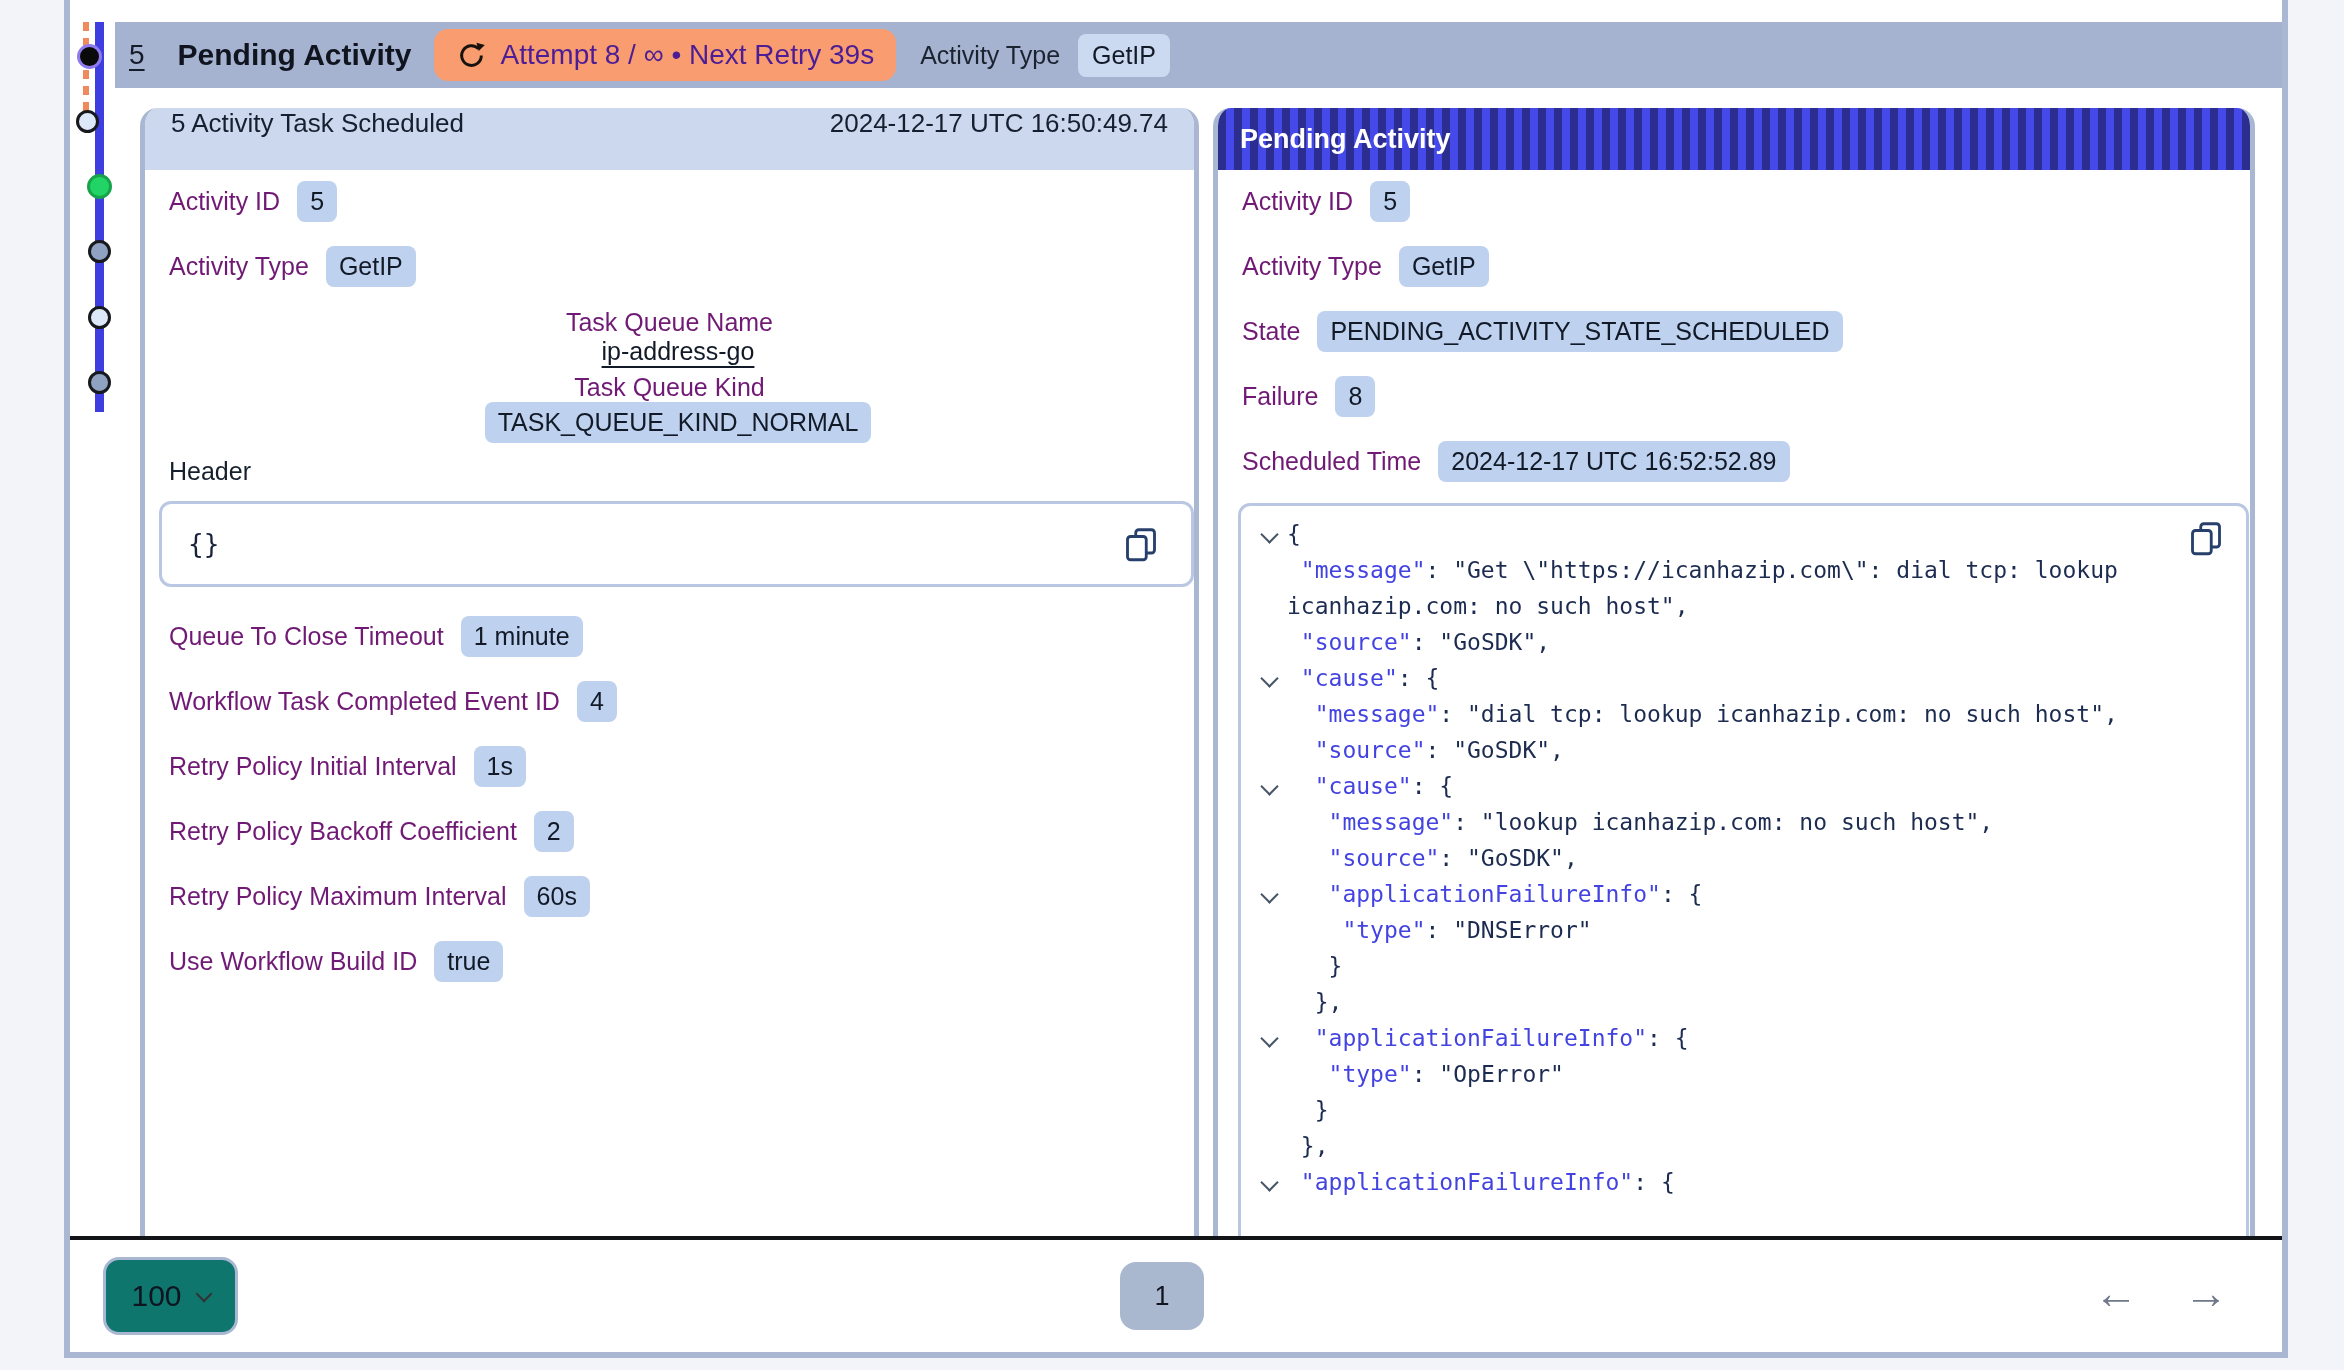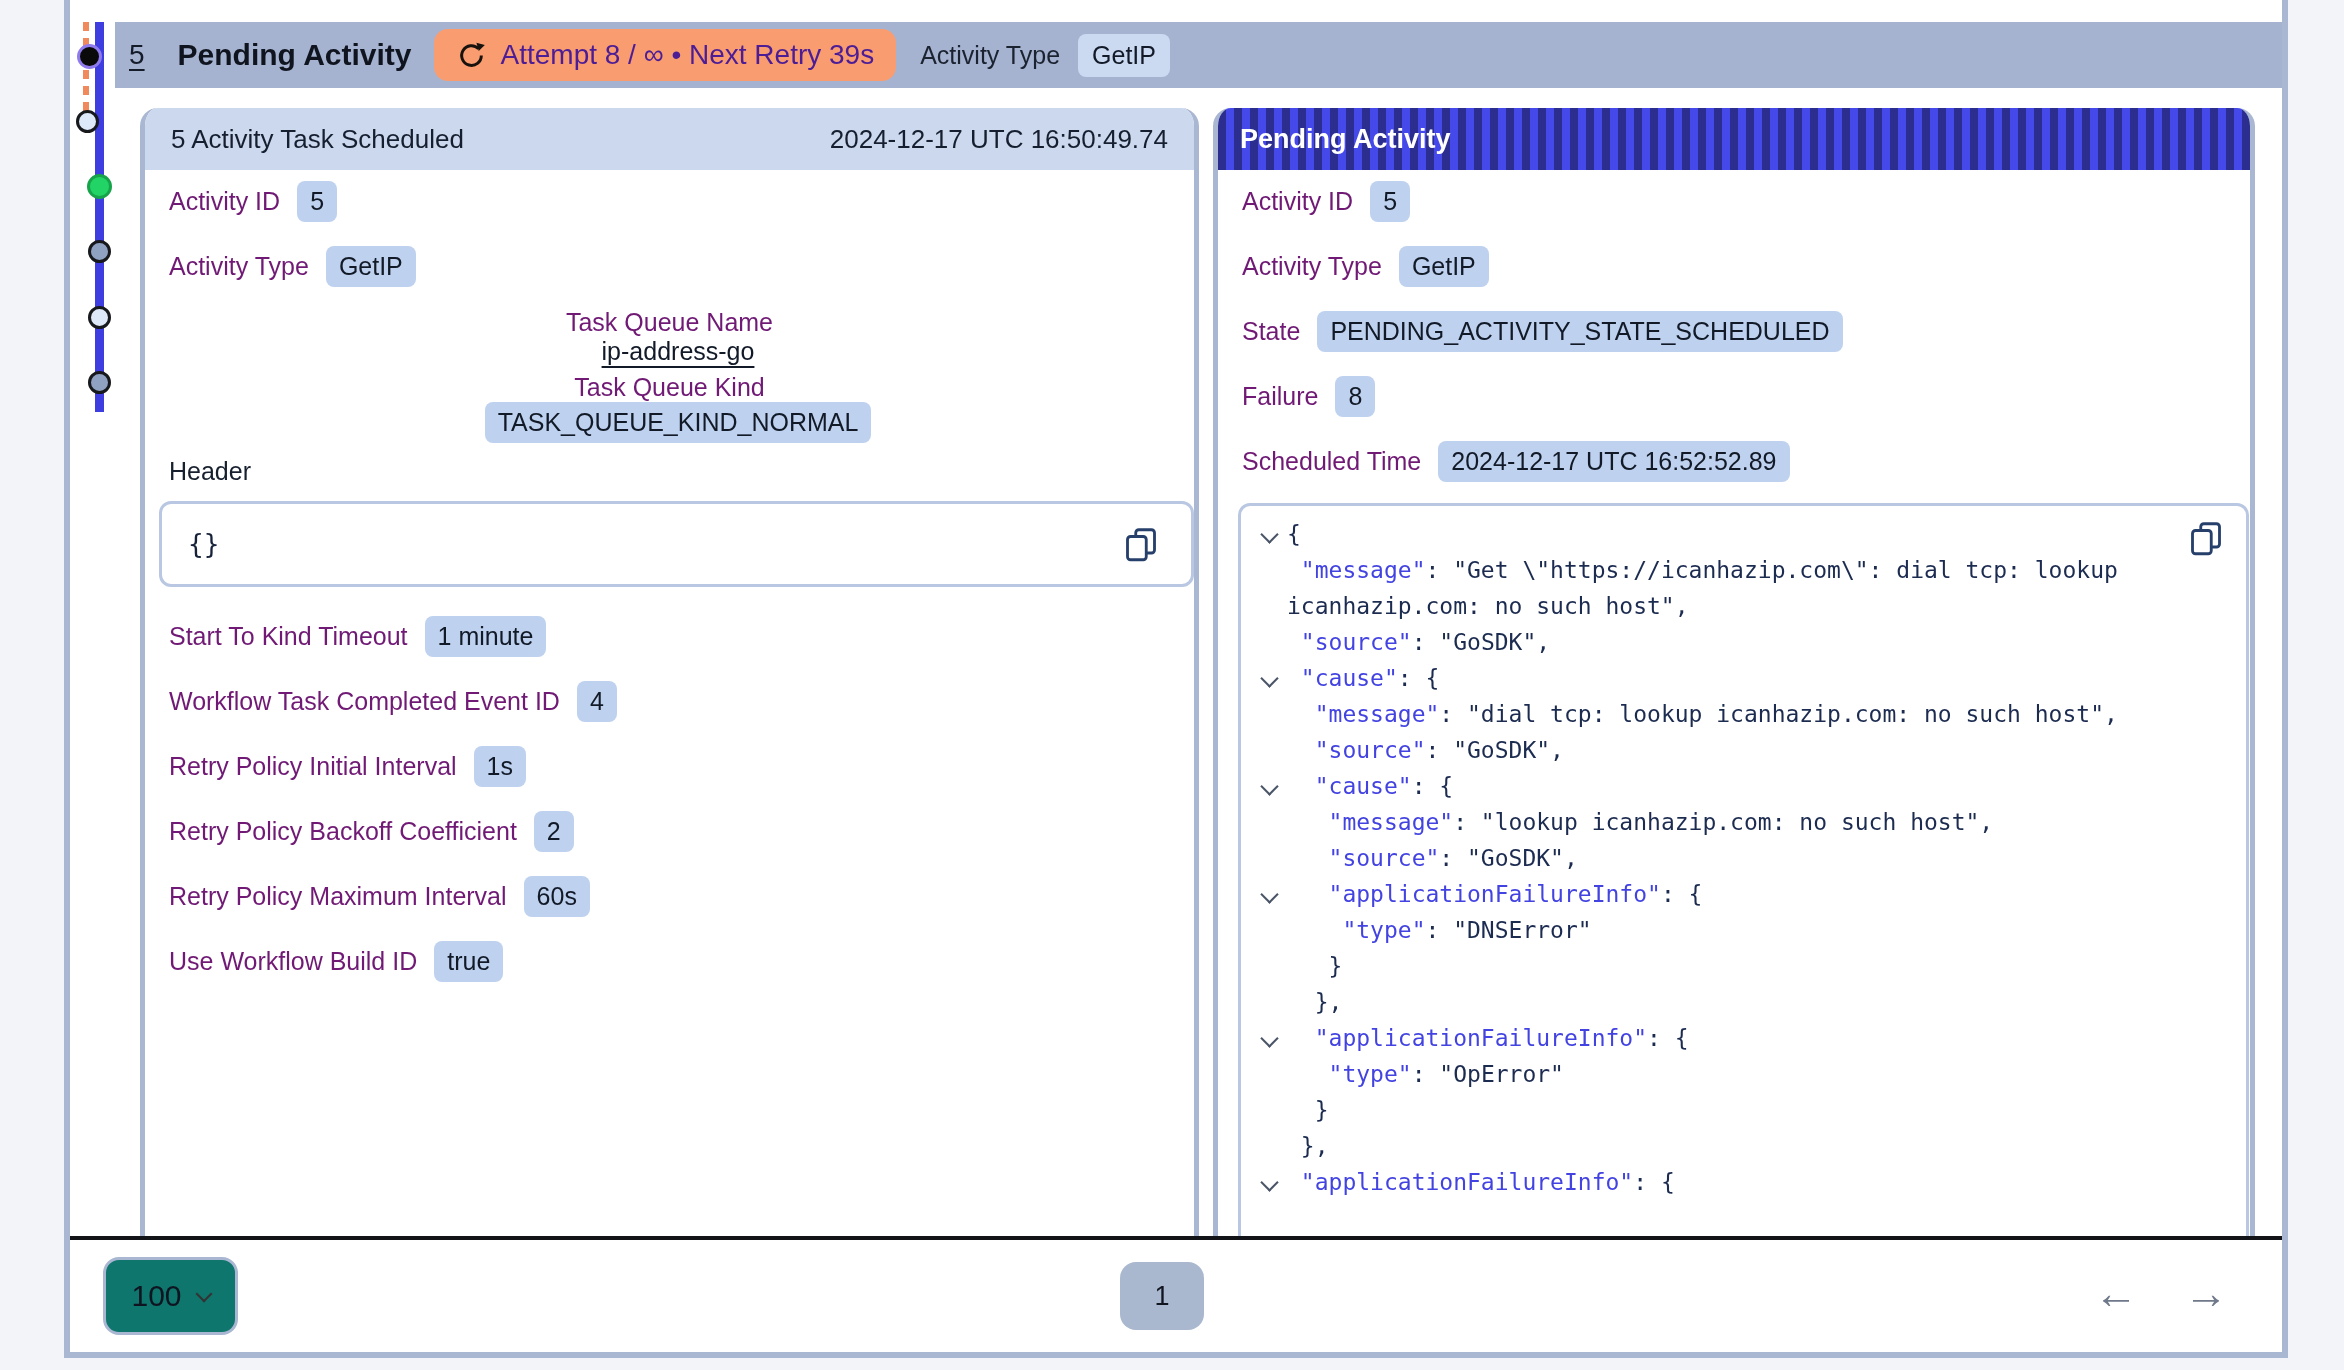--- a/index.html
+++ b/index.html
@@ -54,21 +54,21 @@
 
   
   .card{
     position:absolute;top:108px;background:#fff;box-sizing:border-box;overflow:hidden;
     border-left:5px solid #a9b7d2;border-right:5px solid #a9b7d2;
     border-top-left-radius:18px;border-top-right-radius:18px;height:1128px;
   }
   .card-left{left:70px;width:1059px;}
   .card-right{left:1143px;width:1042px;}
   .card-head{
-    height:62px;display:flex;align-items:center;justify-content:space-between;
+    height:62px;display:flex;justify-content:space-between;
     padding:0 26px;font-size:26px;color:#161f30;background:#cbd8ed;
   }
   .card-head-striped{
     height:62px;display:flex;align-items:center;padding:0 22px;
     background:repeating-linear-gradient(90deg,#2c2e8f 0 8px,#4549e9 8px 16px);
     color:#ffffff;font-size:27px;font-weight:600;
   }
   .card-body{padding:8px 24px 0 24px;}
 
   .frow{display:flex;align-items:center;height:46px;margin-bottom:19px;}
@@ -182,21 +182,21 @@
           <span>{}</span>
           <button class="copybtn" aria-label="copy">
             <svg width="36" height="36" viewBox="0 0 24 24" fill="none" stroke="#27406b" stroke-width="1.9">
                 <rect x="8.5" y="2.5" width="12.5" height="15.5" rx="2"></rect>
                 <rect x="3" y="7" width="12.5" height="15.5" rx="2" fill="#ffffff"></rect>
               </svg>
           </button>
         </div>
 
         <div class="frow after-box">
-          <span class="flabel">Start To Kind Timeout</span>
+          <span class="flabel">Queue To Close Timeout</span>
           <span class="fval badge">1 minute</span>
         </div>
         <div class="frow">
           <span class="flabel">Workflow Task Completed Event ID</span>
           <span class="fval badge">4</span>
         </div>
         <div class="frow">
           <span class="flabel">Retry Policy Initial Interval</span>
           <span class="fval badge">1s</span>
         </div>

